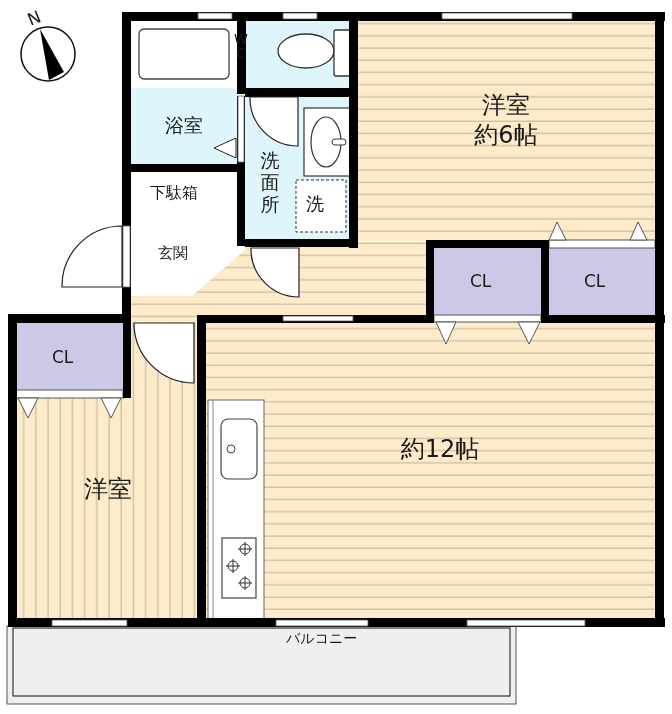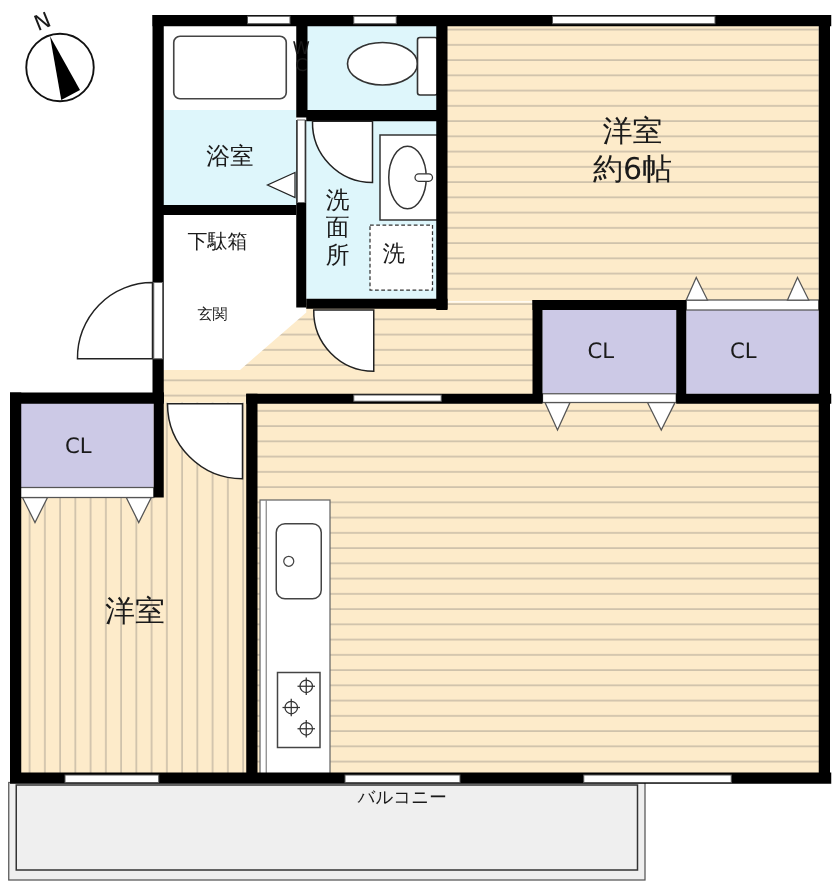--- a/index.html
+++ b/index.html
@@ -136,29 +136,30 @@
   </g>
 </svg>
 
 <div class="lbl" style="left:28px;top:8px;font-size:17px;transform:rotate(-22deg);">N</div>
 
 <div class="lbl" style="left:165px;top:114px;font-size:19px;">浴室</div>
 <div class="lbl" style="left:233px;top:32px;font-size:14px;width:16px;white-space:normal;word-break:break-all;line-height:1;">WC</div>
 <div class="lbl" style="left:260px;top:150px;font-size:19px;width:20px;white-space:normal;word-break:break-all;line-height:1.15;">洗面所</div>
 <div class="lbl" style="left:306px;top:193px;font-size:18px;">洗</div>
 <div class="lbl" style="left:150px;top:184px;font-size:16px;font-family:Liberation Mono, monospace;">下駄箱</div>
-<div class="lbl" style="left:158px;top:244px;font-size:12px;">玄関</div>
+<div class="lbl" style="left:158px;top:244px;font-size:15px;">玄関</div>
 
 <div class="lbl" style="left:446px;top:90px;width:120px;font-size:24px;">
   <span>洋室</span>
   <span>約6帖</span>
 </div>
 <div class="lbl" style="left:48px;top:474px;width:120px;font-size:24px;">
   <span>洋室</span>
 </div>
 <div class="lbl" style="left:370px;top:434px;width:140px;font-size:24px;">
+  <span>約12帖</span>
 </div>
 
 <div class="lbl" style="left:470px;top:271px;font-size:17px;">CL</div>
 <div class="lbl" style="left:584px;top:271px;font-size:17px;">CL</div>
 <div class="lbl" style="left:52px;top:347px;font-size:17px;">CL</div>
 
 <div class="lbl" style="left:286px;top:630px;font-size:14px;font-family:Liberation Serif, serif;">バルコニー</div>
 
 </body></html>

